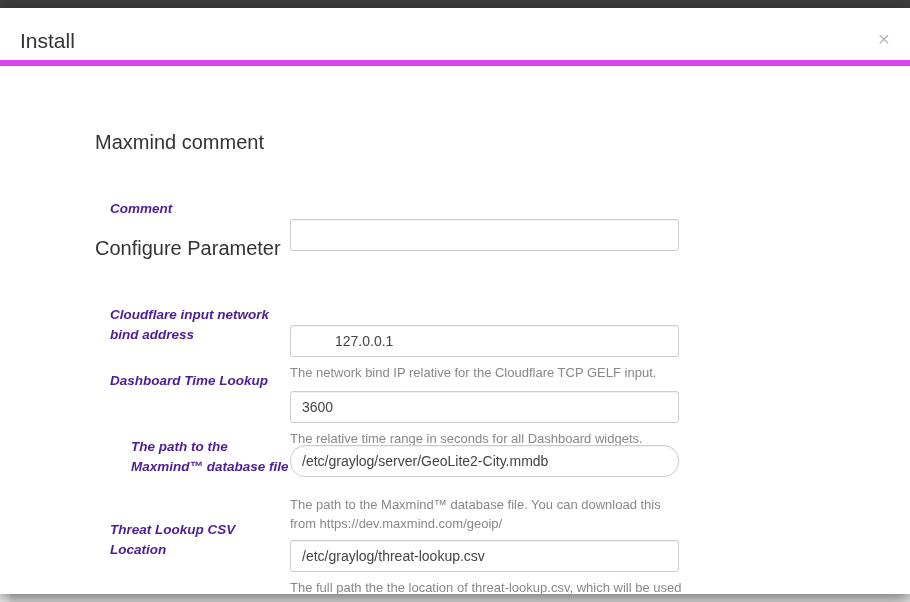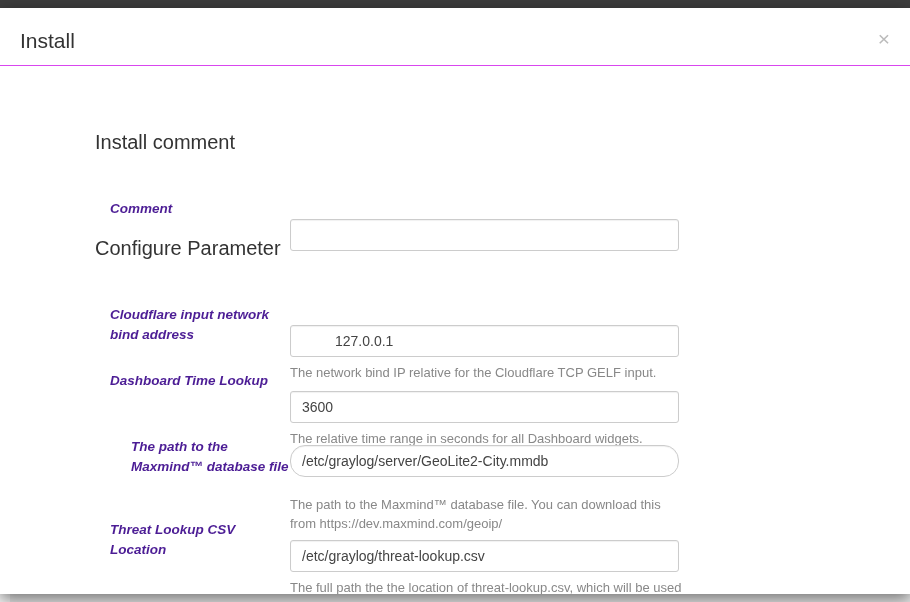--- a/index.html
+++ b/index.html
@@ -72,21 +72,21 @@
     top: 8px;
     width: 910px;
     height: 586px;
     background: #ffffff;
     box-shadow: 0 5px 15px rgba(0,0,0,.5);
     overflow: hidden;
   }
   .modal-header {
     position: relative;
     height: 58px;
-    border-bottom: 1px solid #d946ef;
+    border-bottom: 6px solid #d946ef;
     padding: 0 24px;
     box-sizing: border-box;
   }
   .modal-title {
     position: absolute;
     left: 20px;
     top: 22px;
     font-size: 21px;
     font-weight: 400;
     color: #333333;
@@ -200,21 +200,21 @@
 
 <div class="modal">
 
   <div class="modal-header">
     <div class="modal-title">Install</div>
     <button class="modal-close">×</button>
   </div>
 
   <div class="modal-body">
 
-    <h3 class="section-title install-comment">Install comment</h3>
+    <h3 class="section-title install-comment">Maxmind comment</h3>
 
     <div class="form-row row-comment">
       <label class="form-label">Comment</label>
       <input class="form-control" type="text" value="" style="">
     </div>
 
     <h3 class="section-title configure">Configure Parameter</h3>
 
     <div class="form-row row-bind">
       <label class="form-label">Cloudflare input network bind address</label>

